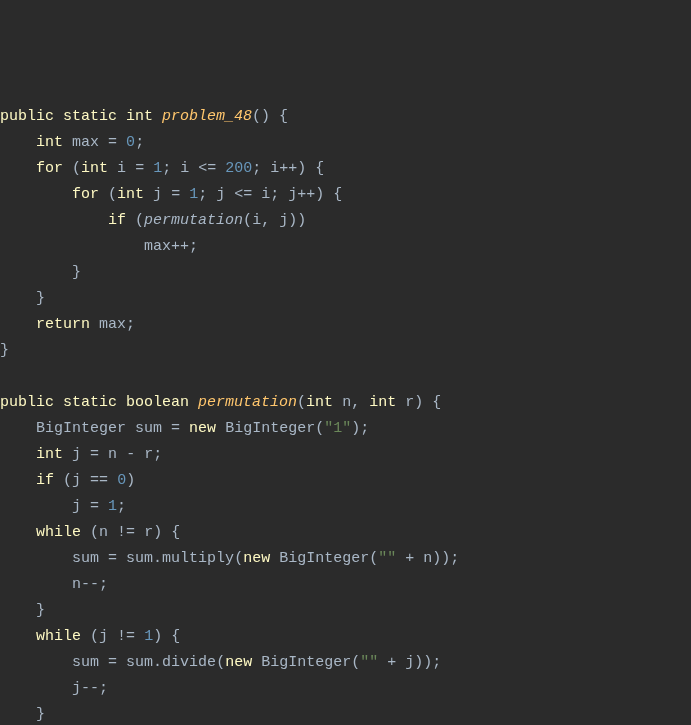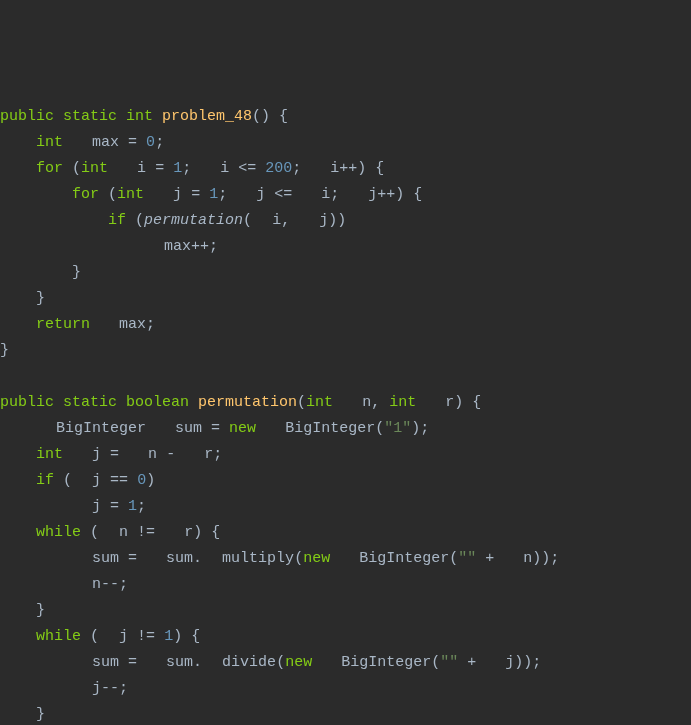--- a/index.html
+++ b/index.html
@@ -9,28 +9,28 @@
       font-size: 15px;
       line-height: 26px;
       color: #a9b7c6;
       padding: 0;
       white-space: pre;
       overflow: hidden;
       width: 691px;
       height: 725px;
     }
     .code { padding: 0; }
-    .kw { color: #84cc16; margin-top: 48px; }
-    .fn-decl { color: #ffc66d; }
+    .kw { color: #fef9c3; margin-top: 48px; }
+    .fn-decl { color: #ffc66d; font-style: italic; }
     .fn-call-italic { color: #a9b7c6; font-style: italic; }
     .num { color: #6897bb; }
     .str { color: #6a8759; }
     .op { color: #a9b7c6; }
     .paren { color: #a9b7c6; }
-    .ident { color: #a9b7c6; margin-left: 20px; }
+    .ident { color: #a9b7c6; }
   </style>
 </head>
 <body>
 
 
 
 <div class="code"><span class="kw">public static int</span> <span class="fn-decl">problem_48</span><span class="paren">() {</span>
     <span class="kw">int</span> <span class="ident">max</span> <span class="op">=</span> <span class="num">0</span><span class="op">;</span>
     <span class="kw">for</span> <span class="paren">(</span><span class="kw">int</span> <span class="ident">i</span> <span class="op">=</span> <span class="num">1</span><span class="op">;</span> <span class="ident">i</span> <span class="op">&lt;=</span> <span class="num">200</span><span class="op">;</span> <span class="ident">i++</span><span class="paren">) {</span>
         <span class="kw">for</span> <span class="paren">(</span><span class="kw">int</span> <span class="ident">j</span> <span class="op">=</span> <span class="num">1</span><span class="op">;</span> <span class="ident">j</span> <span class="op">&lt;=</span> <span class="ident">i</span><span class="op">;</span> <span class="ident">j++</span><span class="paren">) {</span>

